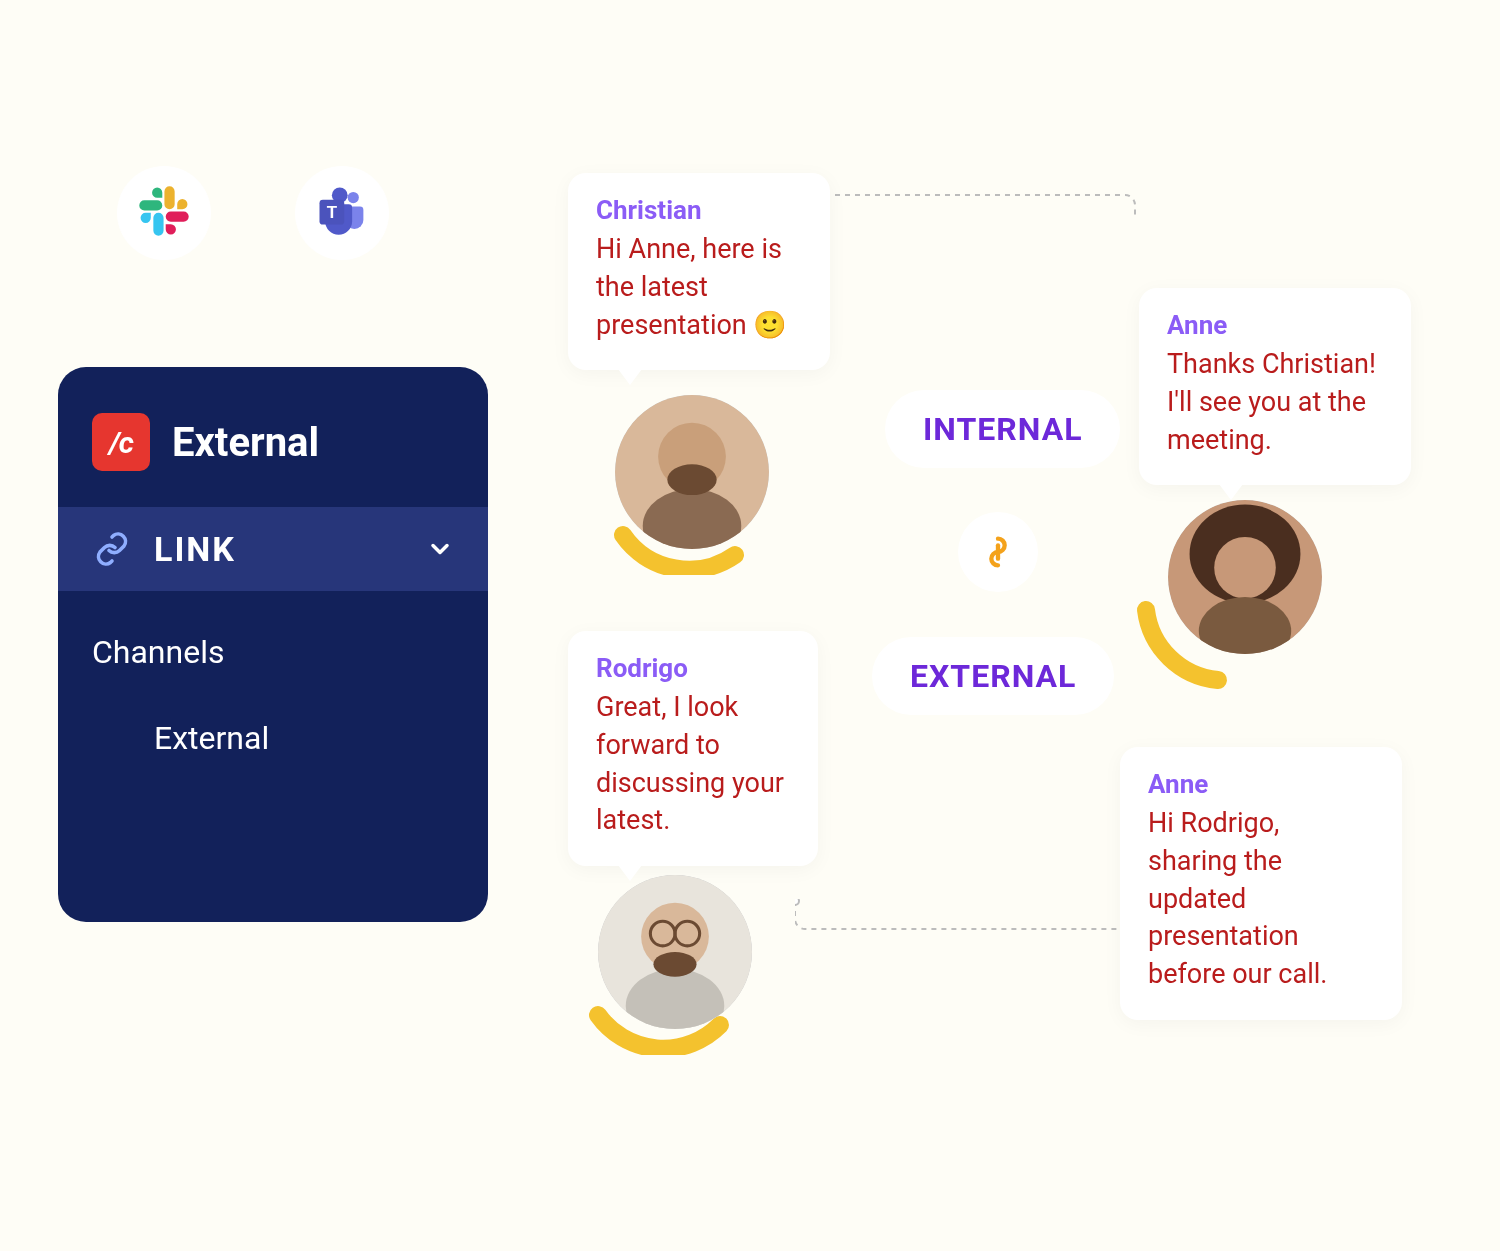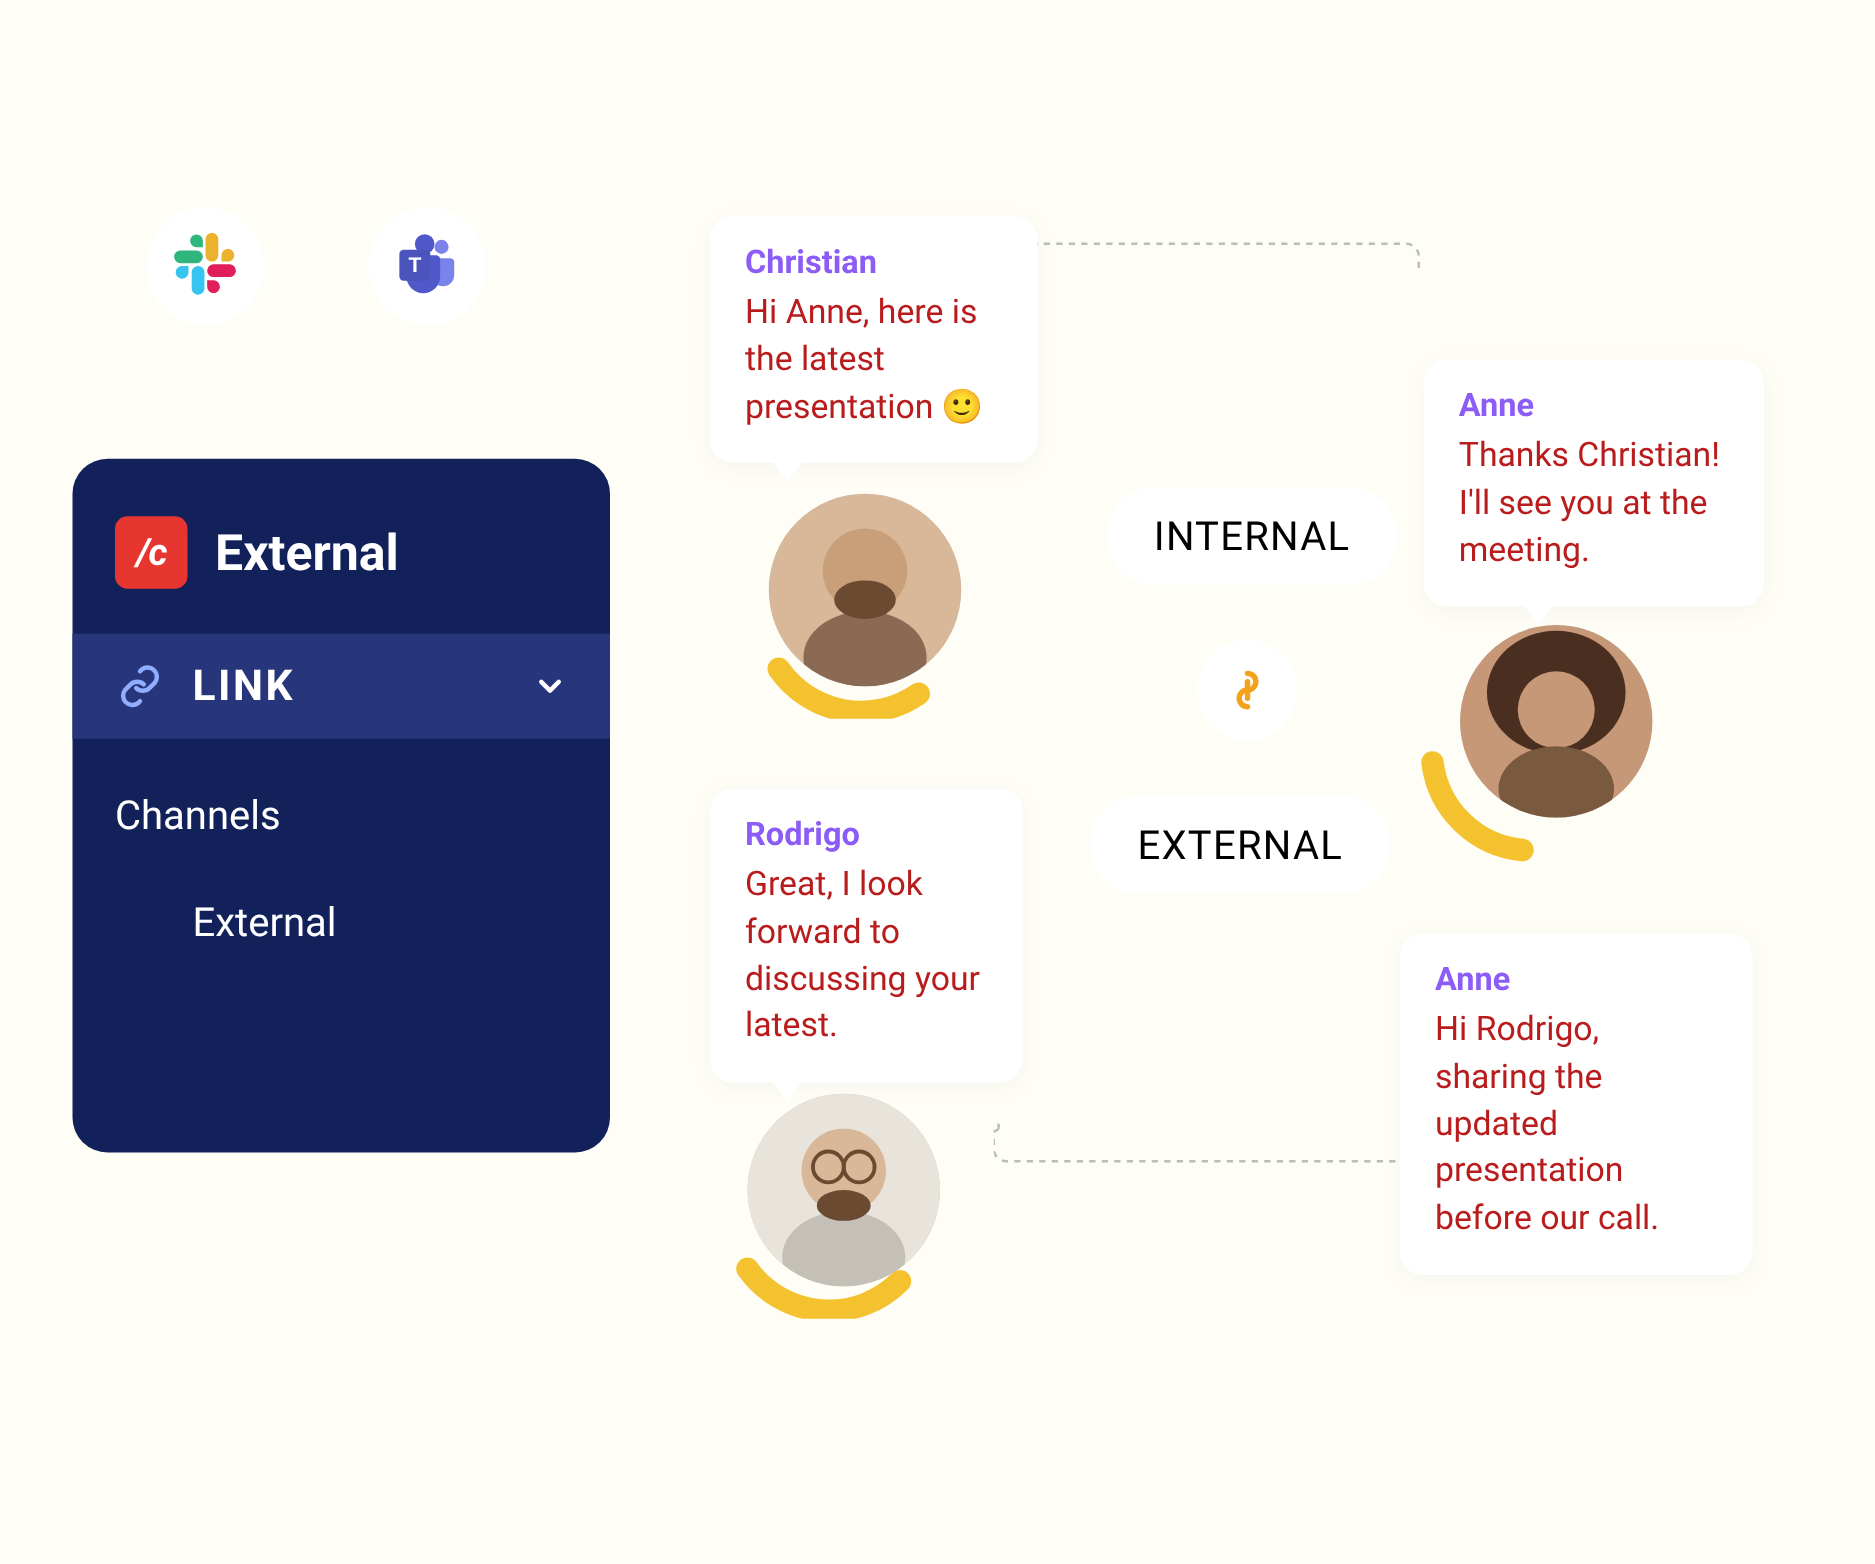--- a/index.html
+++ b/index.html
@@ -137,22 +137,22 @@
     height: 180px;
     pointer-events: none;
   }
 
   .tag-pill {
     position: absolute;
     background: #ffffff;
     border-radius: 48px;
     padding: 20px 38px;
     font-size: 32px;
-    font-weight: 400;
-    color: #000000;
+    font-weight: 700;
+    color: #6d28d9;
     letter-spacing: 1px;
   }
 
   .link-circle {
     position: absolute;
     width: 80px;
     height: 80px;
     background: #ffffff;
     border-radius: 50%;
     display: flex;

